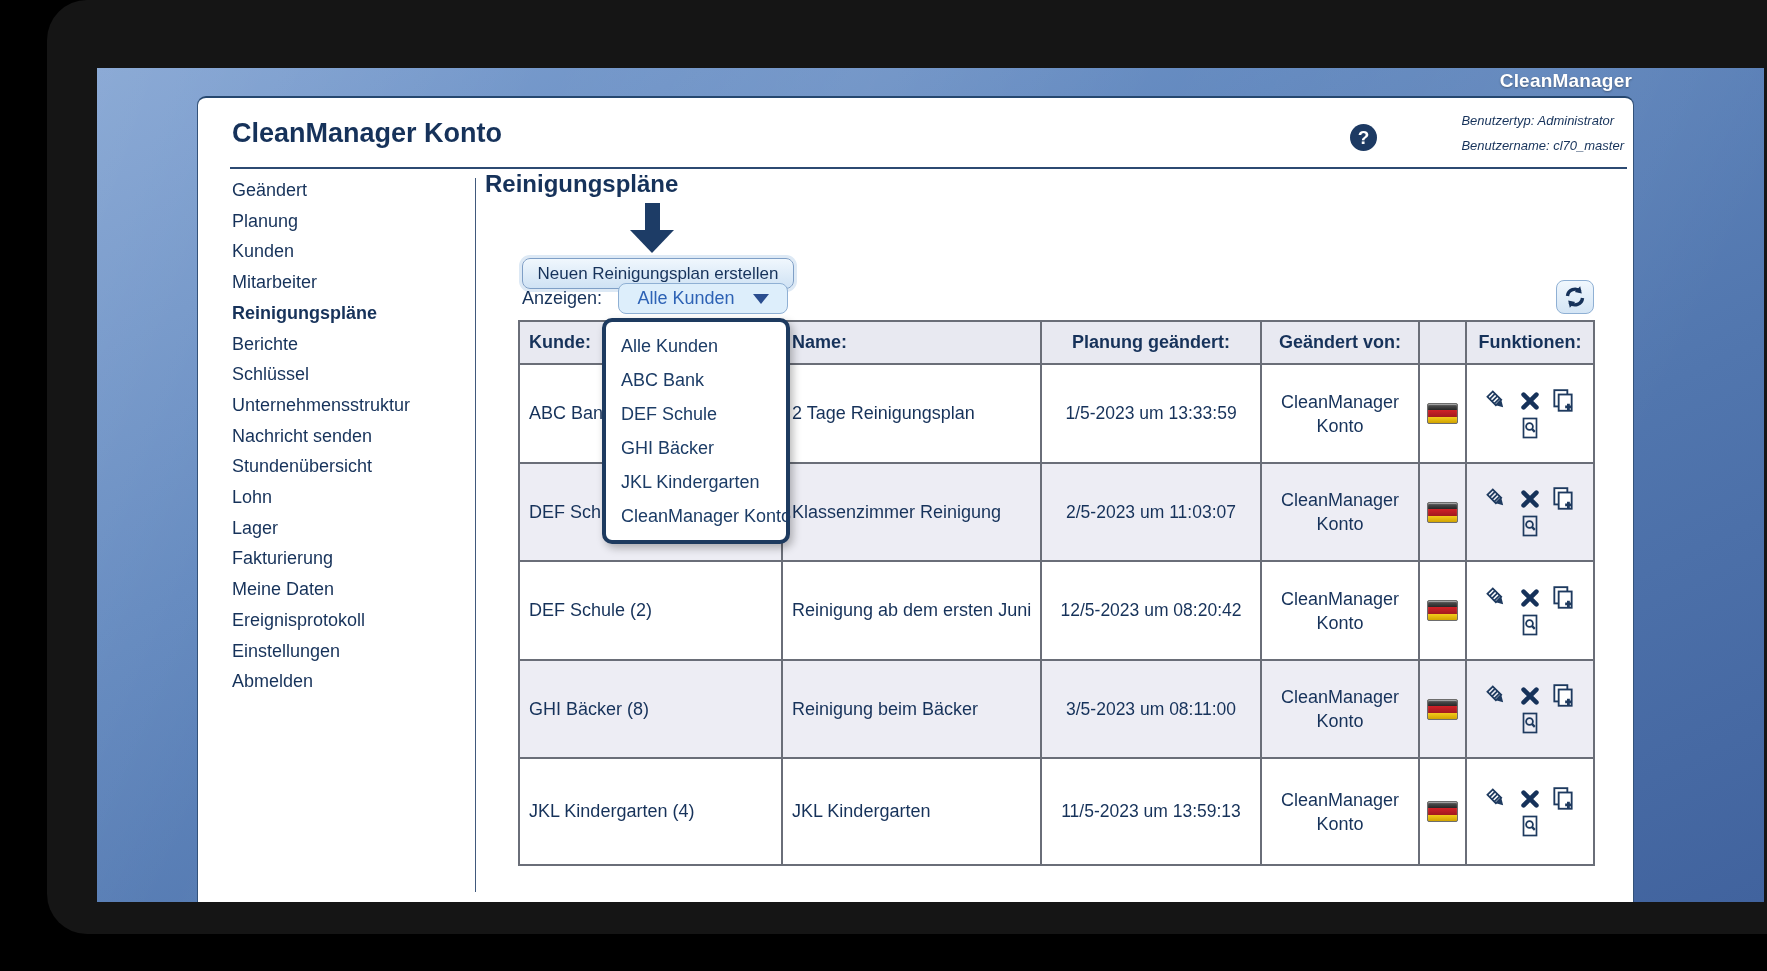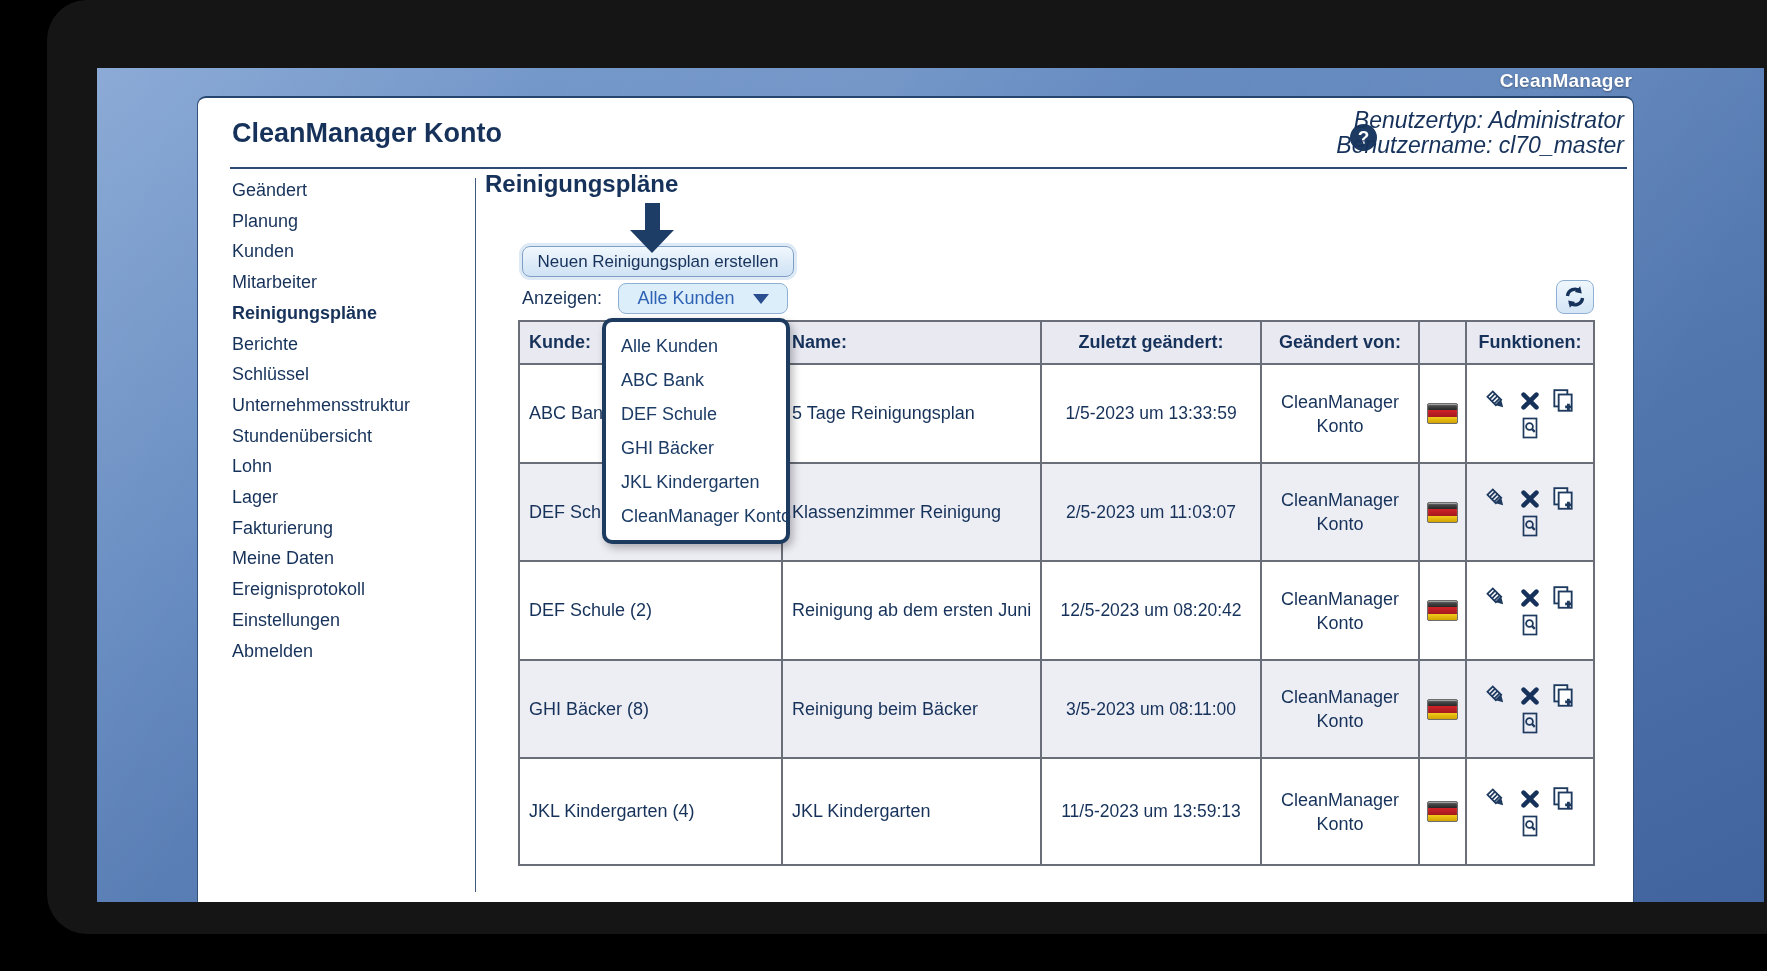--- a/index.html
+++ b/index.html
@@ -20,39 +20,39 @@
   .panel { position:absolute; left:100px; top:28px; width:1437px; height:806px;
            background:#fff; border-radius:9px 9px 0 0;
            border-top:2px solid #25476f; border-left:1px solid #33527a; border-right:1px solid #33527a; }
 
   .page-title { position:absolute; left:34px; top:20px; font-size:27px; font-weight:bold; color:#16325a; }
 
   .help { position:absolute; left:1152px; top:26px; width:27px; height:27px; border-radius:50%;
           background:#1d3a63; color:#fff; font-weight:bold; font-size:19px;
           display:flex; align-items:center; justify-content:center; cursor:pointer; }
 
-  .userinfo { position:absolute; right:9px; top:10px; text-align:right; font-style:italic;
-              font-size:23px; line-height:25px; color:#16325a; }
+  .userinfo { position:absolute; right:9px; top:10px; font-style:italic;
+              font-size:13px; line-height:25px; color:#16325a; }
 
   .title-divider { position:absolute; left:32px; top:69px; width:1397px; height:2px; background:#2c4a72; }
 
   .sidebar { position:absolute; left:34px; top:77px; width:240px; list-style:none; }
   .sidebar li { line-height:30.7px; font-size:18px; color:#16325a; cursor:pointer; white-space:nowrap; }
   .sidebar li.active { font-weight:bold; }
 
   .vline { position:absolute; left:277px; top:80px; width:1px; height:714px; background:#41597c; }
 
   .main-heading { position:absolute; left:287px; top:72px; font-size:24px; font-weight:bold; color:#16325a; }
 
   .big-arrow-shaft { position:absolute; left:447px; top:105px; width:15px; height:28px; background:#1d3c66; z-index:5; }
   .big-arrow-head  { position:absolute; left:432px; top:132px; width:0; height:0; z-index:5;
                      border-left:22px solid transparent; border-right:22px solid transparent;
                      border-top:23px solid #1d3c66; }
 
-  .create-btn { position:absolute; left:324px; top:148px; width:272px; height:31px;
+  .create-btn { position:absolute; left:324px; top:160px; width:272px; height:31px;
                 background:linear-gradient(#f0f7fd,#cfe2f4); border:1px solid #7f9fc6; border-radius:8px;
                 box-shadow:0 0 0 3px #dde9f5; color:#16325a; font-size:17px;
                 font-family:"Liberation Sans", sans-serif; cursor:pointer; }
 
   .filter-label { position:absolute; left:324px; top:190px; font-size:18px; color:#16325a; }
 
   .filter-select { position:absolute; left:420px; top:185px; width:170px; height:31px;
                    background:#ddeefb; border:1px solid #8fb0d4; border-radius:8px;
                    display:flex; align-items:center; justify-content:center; gap:12px;
                    font-size:18px; color:#2d62b5; cursor:pointer; }
@@ -112,20 +112,21 @@
 
       <ul class="sidebar">
         <li>Geändert</li>
         <li>Planung</li>
         <li>Kunden</li>
         <li>Mitarbeiter</li>
         <li class="active">Reinigungspläne</li>
         <li>Berichte</li>
         <li>Schlüssel</li>
         <li>Unternehmensstruktur</li>
+        <li>Nachricht senden</li>
         <li>Stundenübersicht</li>
         <li>Lohn</li>
         <li>Lager</li>
         <li>Fakturierung</li>
         <li>Meine Daten</li>
         <li>Ereignisprotokoll</li>
         <li>Einstellungen</li>
         <li>Abmelden</li>
       </ul>
 
@@ -162,29 +163,29 @@
             <col style="width:259px">
             <col style="width:220px">
           <col style="width:158px">
             <col style="width:47px">
             <col style="width:128px">
         </colgroup>
         <tbody>
             <tr>
           <th class="al">Kunde:</th>
           <th class="al">Name:</th>
-          <th>Zuletzt geändert:</th>
+          <th>Planung geändert:</th>
           <th>Geändert von:</th>
           <th></th>
           <th>Funktionen:</th>
         </tr>
 
         <tr class="r1">
           <td class="al">ABC Bank</td>
-          <td class="al">5 Tage Reinigungsplan</td>
+          <td class="al">2 Tage Reinigungsplan</td>
           <td class="date">1/5-2023 um 13:33:59</td>
           <td class="von">CleanManager Konto</td>
           <td><span class="flag"></span></td>
           <td>
             <div class="fn-cell">
               <div class="fn-row">
                 <span class="icon-btn">
                   <svg width="26" height="26" viewBox="0 0 24 24">
                         <g transform="rotate(-45 12 12)" fill="none" stroke="#1e3a5f" stroke-width="1.6">
                           <rect x="8.5" y="3" width="7" height="11"></rect>

